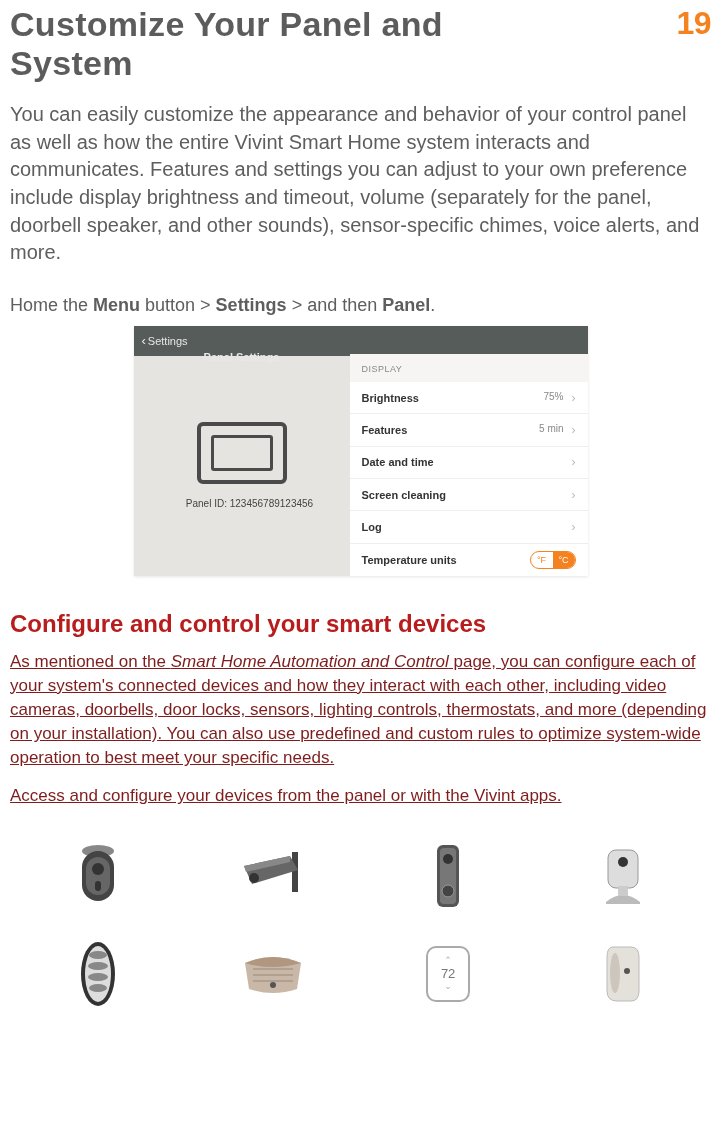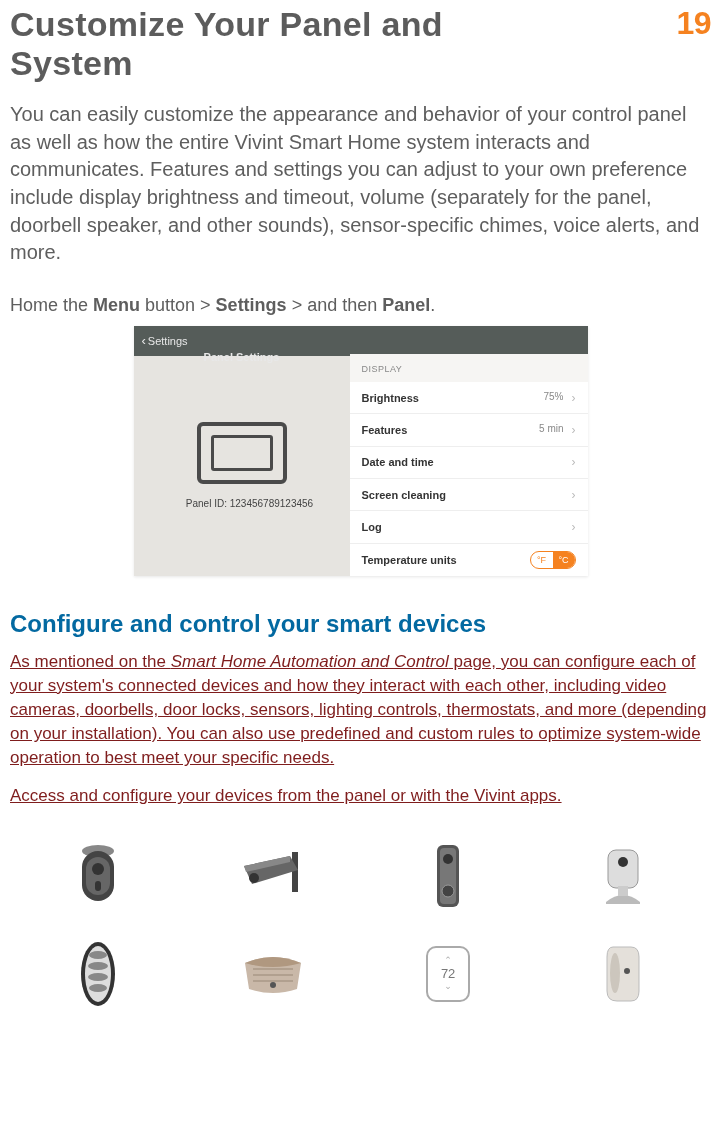--- a/index.html
+++ b/index.html
@@ -119,21 +119,21 @@
       align-items:center;
       justify-content:center;
       color:#f58220;
     }
     .temp-toggle span.active { background:#f58220; color:#fff; }
 
     h2 {
       margin-top: 34px;
       font-size: 24px;
       font-weight: 700;
-      color:#0369a1;
+      color:#b91c1c;
     }
     .body-p {
       margin-top: 12px;
       font-size: 17px;
       line-height: 1.42;
       color:#7f1d1d;
       text-decoration:underline;
     }
     .body-p em { font-style: italic; }
     .body-p2 { margin-top:14px; }

